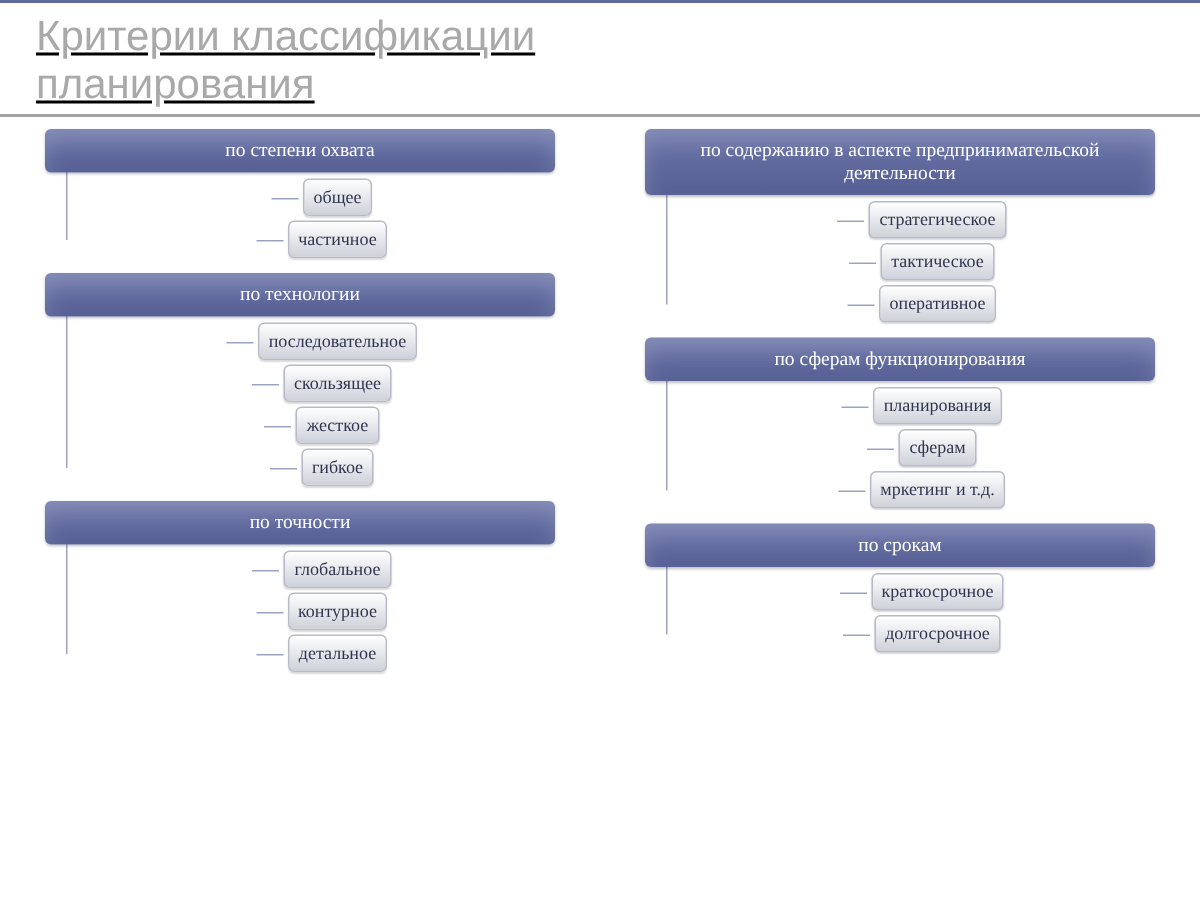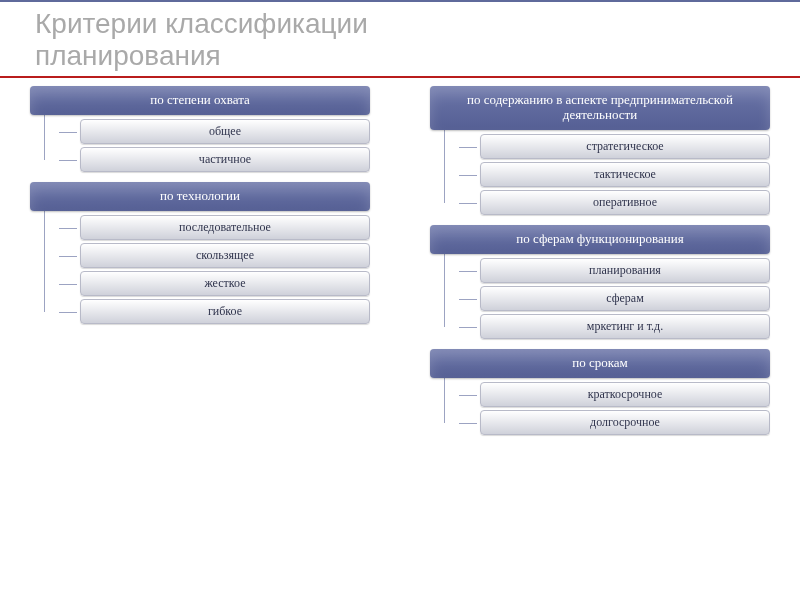--- a/index.html
+++ b/index.html
@@ -5,22 +5,23 @@
   * { box-sizing: border-box; margin: 0; padding: 0; }
   body {
     font-family: Arial, Helvetica, sans-serif;
     background: #fff;
     width: 800px;
     height: 600px;
     position: relative;
   }
   .title-bar {
     border-top: 2px solid #5f6a9b;
-    border-bottom: 2px solid #b91c1c;
-    padding: 6px 0 4px 35px;
+    border-bottom: 2px solid #a3a3a3;
+    padding: 6px 0 4px 24px;
+    text-decoration: underline;
   }
   .title {
     font-size: 28px;
     color: #a9a9a9;
     font-weight: 400;
     line-height: 1.15;
   }
   .columns {
     display: flex;
     justify-content: space-between;
@@ -59,20 +60,21 @@
     margin-left: -28px;
     position: relative;
     line-height: 1.15;
   }
   .items {
     display: flex;
     flex-direction: column;
     gap: 3px;
     padding: 4px 0 0 22px;
     position: relative;
+    align-items: center;
   }
   .item {
     position: relative;
     background: linear-gradient(#ffffff, #cfd1da);
     border: 1px solid #b8bac8;
     border-radius: 4px;
     text-align: center;
     color: #30344d;
     font-size: 12px;
     padding: 4px 6px;
@@ -109,20 +111,28 @@
       </div>
       <div class="group">
         <div class="header">по технологии</div>
         <div class="items">
           <div class="item">последовательное</div>
           <div class="item">скользящее</div>
           <div class="item">жесткое</div>
           <div class="item">гибкое</div>
         </div>
       </div>
+      <div class="group">
+        <div class="header">по точности</div>
+        <div class="items">
+          <div class="item">глобальное</div>
+          <div class="item">контурное</div>
+          <div class="item">детальное</div>
+        </div>
+      </div>
     </div>
   <div class="col" id="right-col">
       <div class="group">
         <div class="header">по содержанию в аспекте предпринимательской деятельности</div>
         <div class="items">
           <div class="item">стратегическое</div>
           <div class="item">тактическое</div>
           <div class="item">оперативное</div>
         </div>
       </div>

